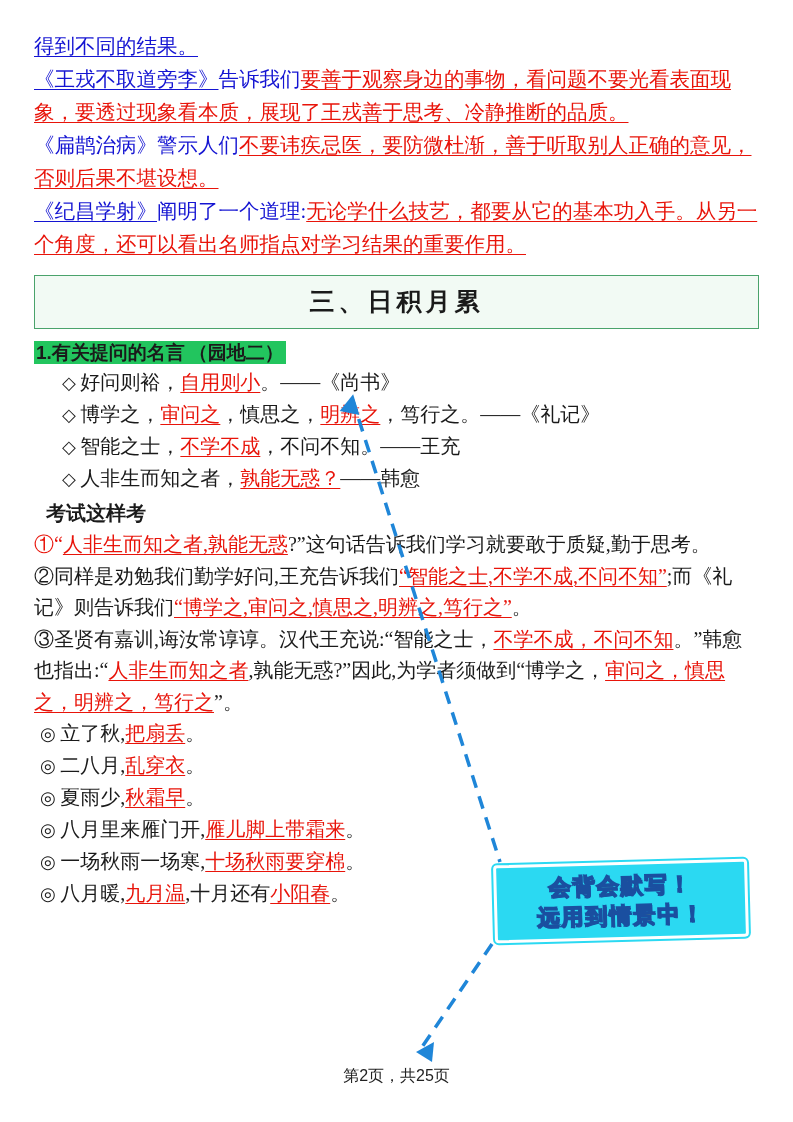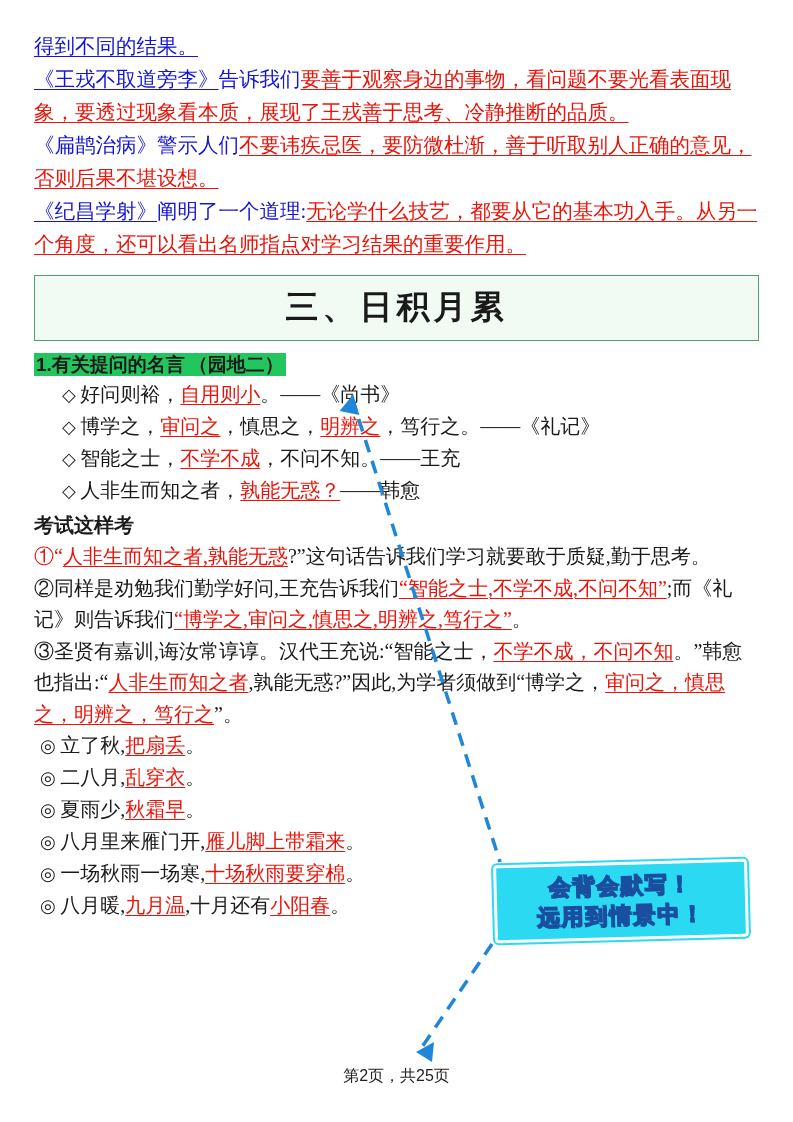--- a/index.html
+++ b/index.html
@@ -30,21 +30,21 @@
     margin: 0;
     font-size: 20.5px;
     line-height: 33px;
   }
 
   .section-banner {
     margin-top: 14px;
     border: 1.5px solid #4aa36b;
     background: #f2faf4;
     text-align: center;
-    font-size: 33px;
+    font-size: 25px;
     font-weight: bold;
     letter-spacing: 4px;
     padding: 9px 0 10px 0;
     font-family: "Liberation Sans", sans-serif;
   }
 
   .sub-head {
     margin-top: 10px;
     font-size: 19px;
     font-weight: bold;
@@ -62,20 +62,21 @@
     margin-left: 28px;
   }
   .dia { font-size: 18px; }
 
   .bold-head {
     font-size: 20px;
     font-weight: bold;
     font-family: "Liberation Sans", sans-serif;
     line-height: 32px;
     margin-top: 2px;
+    margin-left: 12px;
   }
 
   .body-line {
     font-size: 20px;
     line-height: 31.5px;
   }
 
   .prov-line {
     font-size: 20px;
     line-height: 31px;

